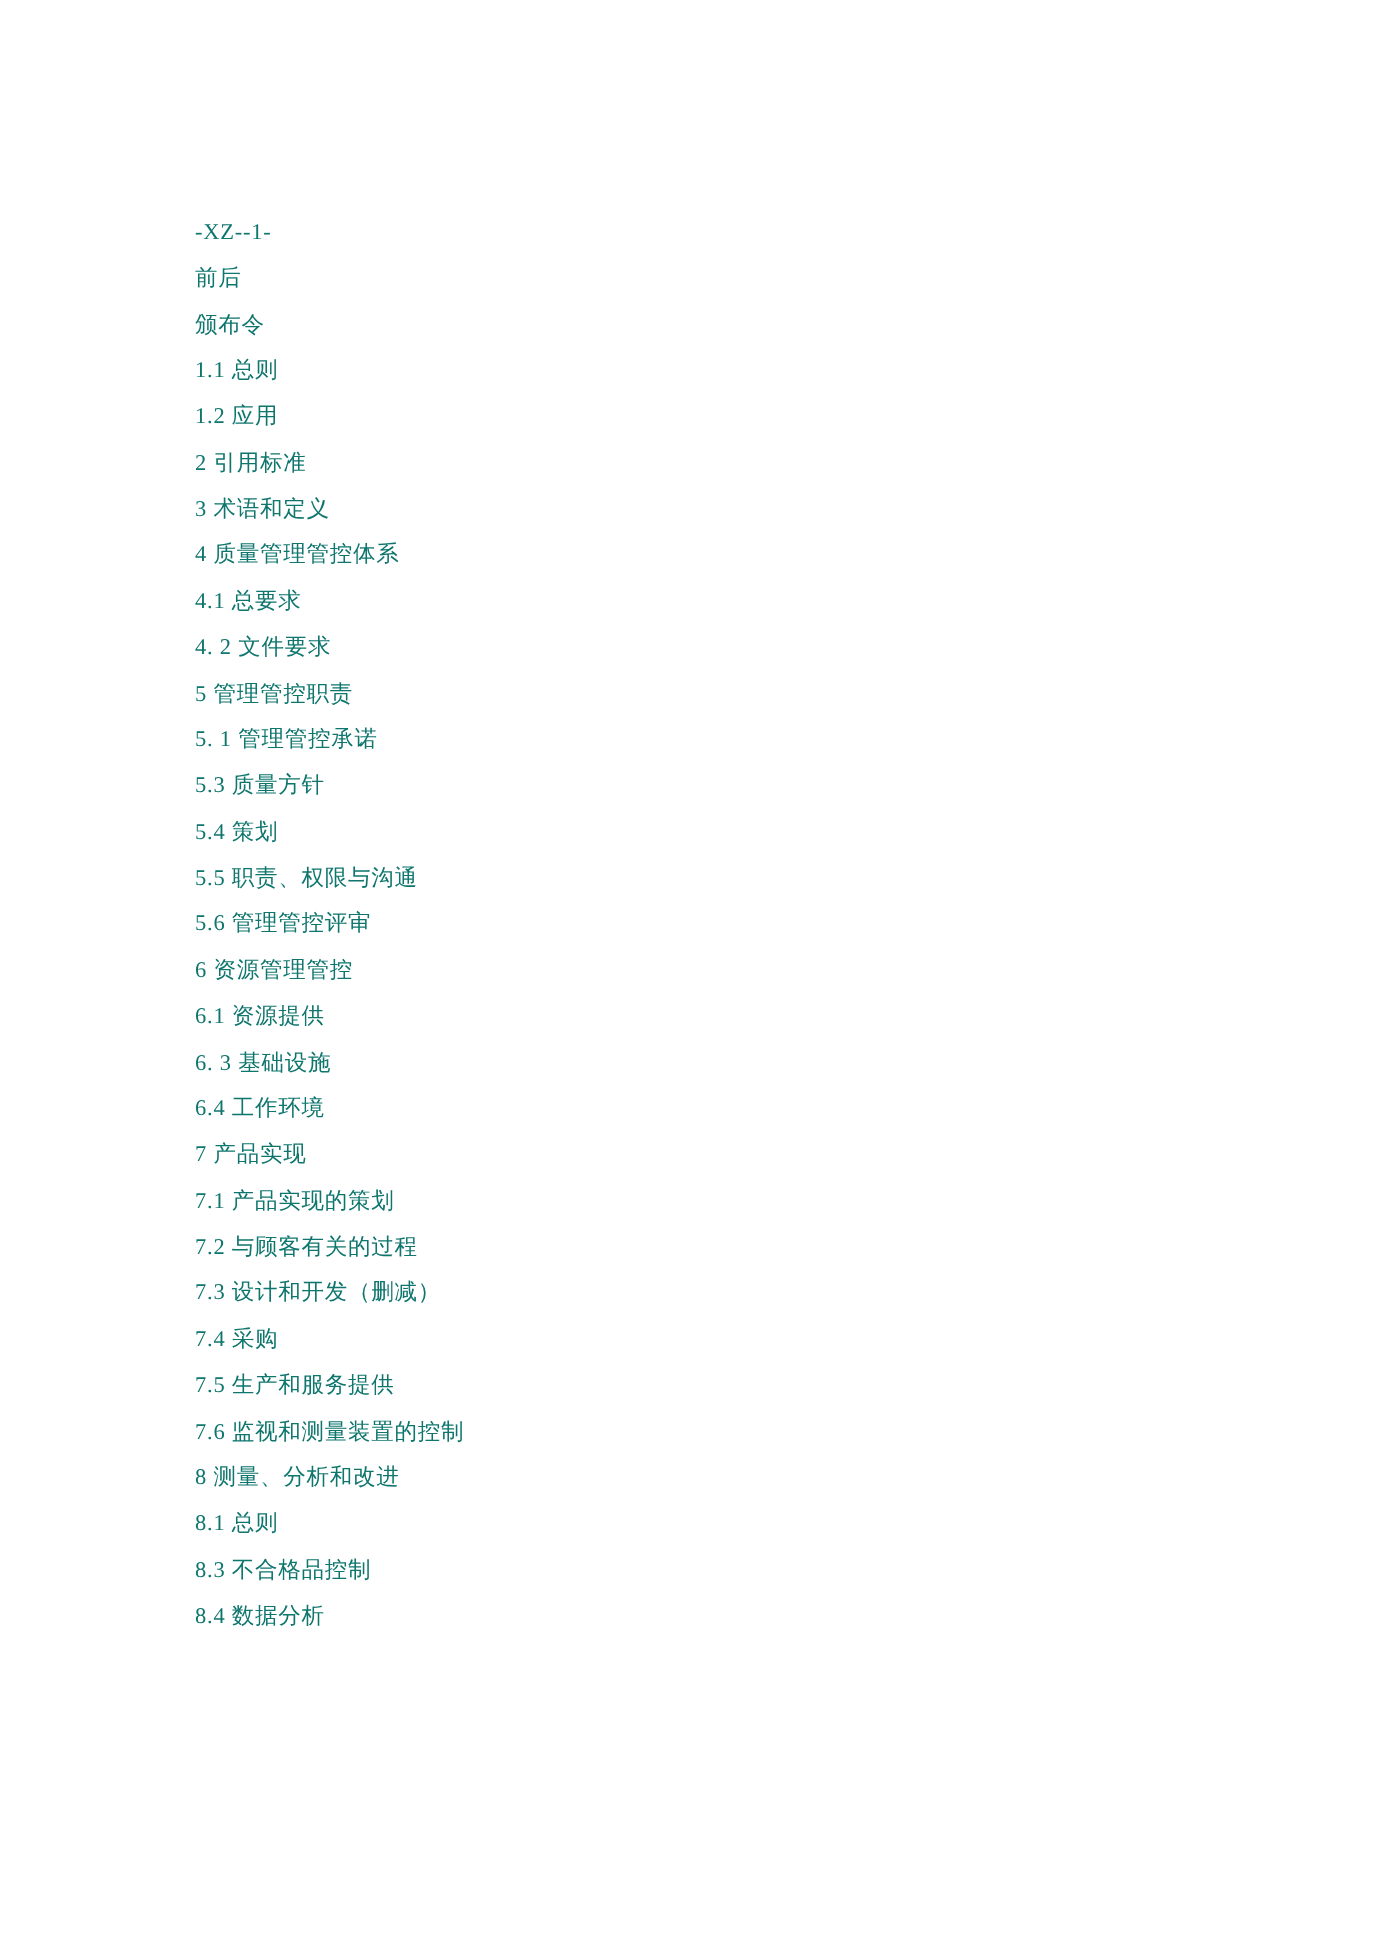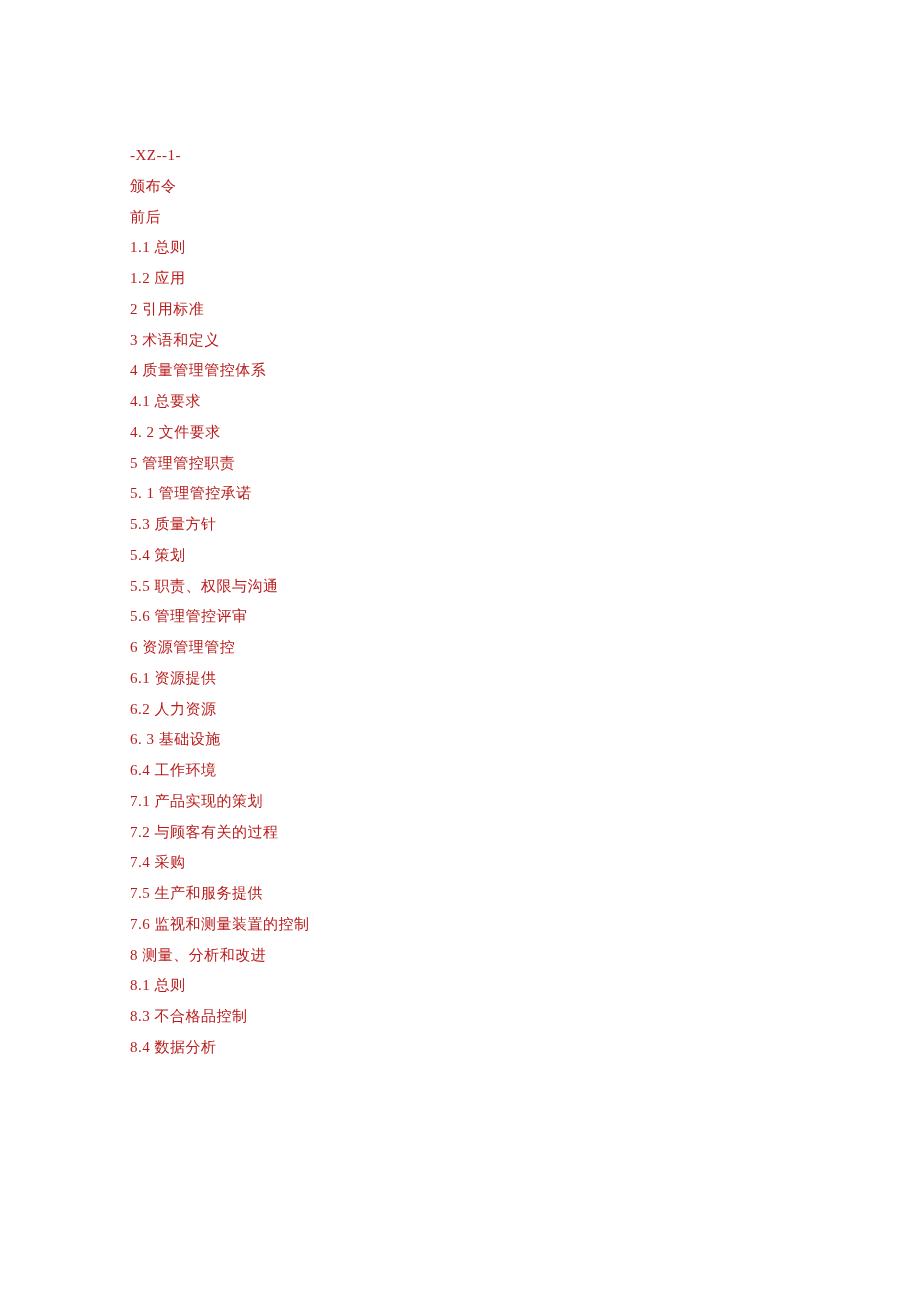--- a/index.html
+++ b/index.html
@@ -8,52 +8,53 @@
       background: #ffffff;
       font-family: "SimSun", "宋体", serif;
       width: 920px;
       height: 1301px;
     }
     .page {
       padding: 140px 130px 100px 130px;
     }
     .toc-line {
       font-size: 15px;
-      color: #b91c1c;
+      color: #0f766e;
       line-height: 2.05;
       letter-spacing: 0.5px;
     }
   </style>
 </head>
 <body>
 
 <div class="page">
   <div class="toc-line">-XZ--1-</div>
+  <div class="toc-line">前后</div>
   <div class="toc-line">颁布令</div>
-  <div class="toc-line">前后</div>
   <div class="toc-line">1.1 总则</div>
   <div class="toc-line">1.2 应用</div>
   <div class="toc-line">2 引用标准</div>
   <div class="toc-line">3 术语和定义</div>
   <div class="toc-line">4 质量管理管控体系</div>
   <div class="toc-line">4.1 总要求</div>
   <div class="toc-line">4.  2 文件要求</div>
   <div class="toc-line">5 管理管控职责</div>
   <div class="toc-line">5.  1 管理管控承诺</div>
   <div class="toc-line">5.3   质量方针</div>
   <div class="toc-line">5.4   策划</div>
   <div class="toc-line">5.5   职责、权限与沟通</div>
   <div class="toc-line">5.6   管理管控评审</div>
   <div class="toc-line">6 资源管理管控</div>
   <div class="toc-line">6.1   资源提供</div>
-  <div class="toc-line">6.2   人力资源</div>
   <div class="toc-line">6.  3 基础设施</div>
   <div class="toc-line">6.4 工作环境</div>
+  <div class="toc-line">7 产品实现</div>
   <div class="toc-line">7.1   产品实现的策划</div>
   <div class="toc-line">7.2   与顾客有关的过程</div>
+  <div class="toc-line">7.3   设计和开发（删减）</div>
   <div class="toc-line">7.4   采购</div>
   <div class="toc-line">7.5   生产和服务提供</div>
   <div class="toc-line">7.6   监视和测量装置的控制</div>
   <div class="toc-line">8 测量、分析和改进</div>
   <div class="toc-line">8.1 总则</div>
   <div class="toc-line">8.3   不合格品控制</div>
   <div class="toc-line">8.4   数据分析</div>
 </div>
 
 </body></html>

